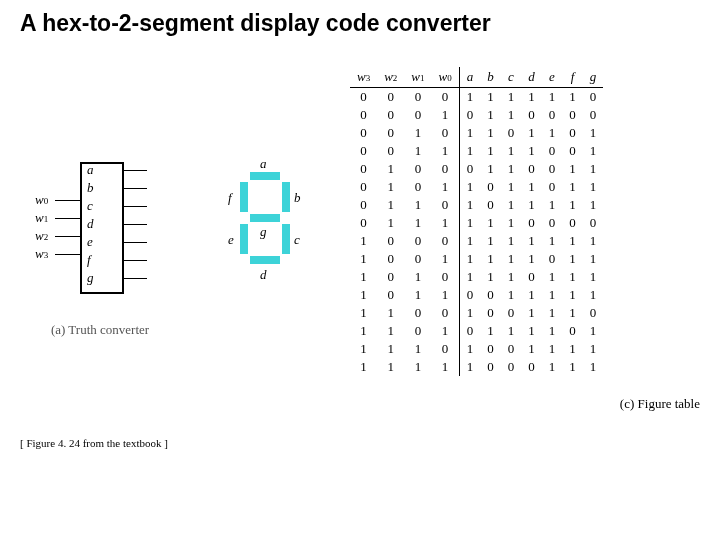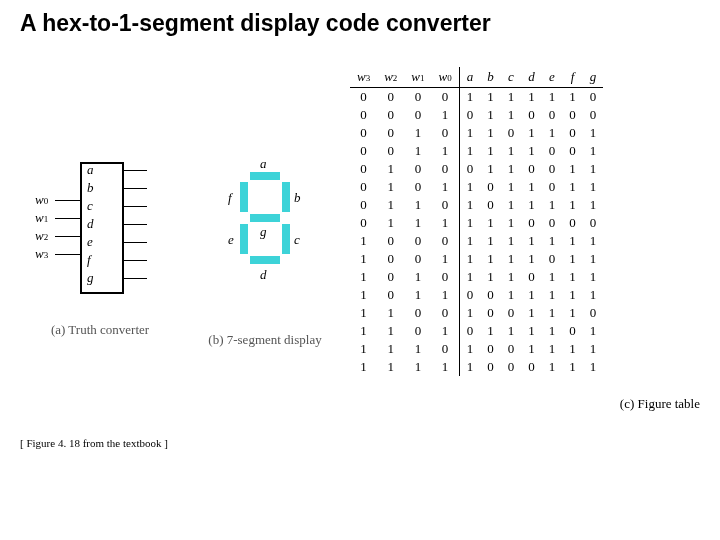--- a/index.html
+++ b/index.html
@@ -128,21 +128,21 @@
   }
   .footer {
     font-family: 'Times New Roman', serif;
     font-size: 11px;
     margin-top: 25px;
   }
 </style>
 </head>
 <body>
 
-<h1>A hex-to-1-segment display code converter</h1>
+<h1>A hex-to-2-segment display code converter</h1>
 
 <div class="content">
 
   <div class="left-col">
     <div class="converter">
       <div class="box"></div>
 
       <div class="in-line" style="top:48px"></div>
       <div class="in-lbl" style="top:40px"><i>w</i><span class="sub">0</span></div>
       <div class="in-line" style="top:66px"></div>
@@ -180,21 +180,20 @@
       <div class="seg-lbl" style="left:84px;top:38px">b</div>
       <div class="seg h" style="left:40px;top:62px"></div>
       <div class="seg-lbl" style="left:50px;top:72px">g</div>
       <div class="seg v" style="left:30px;top:72px"></div>
       <div class="seg-lbl" style="left:18px;top:80px">e</div>
       <div class="seg v" style="left:72px;top:72px"></div>
       <div class="seg-lbl" style="left:84px;top:80px">c</div>
       <div class="seg h" style="left:40px;top:104px"></div>
       <div class="seg-lbl" style="left:50px;top:115px">d</div>
     </div>
-    <div class="cap">(b) 7-segment display</div>
   </div>
 
   <div class="right-col tt">
     <table>
       <thead>
           <tr id="tt-head">
             <th><i>w</i><span class="sub">3</span></th>
             <th><i>w</i><span class="sub">2</span></th>
             <th><i>w</i><span class="sub">1</span></th>
             <th><i>w</i><span class="sub">0</span></th>
@@ -416,13 +415,13 @@
             <td>1</td>
             <td>1</td>
           </tr>
         </tbody>
     </table>
     <div class="cap" style="text-align:right;color:black">(c) Figure table</div>
   </div>
 
 </div>
 
-<div class="footer">[ Figure 4. 18 from the textbook ]</div>
+<div class="footer">[ Figure 4. 24 from the textbook ]</div>
 
 </body></html>

